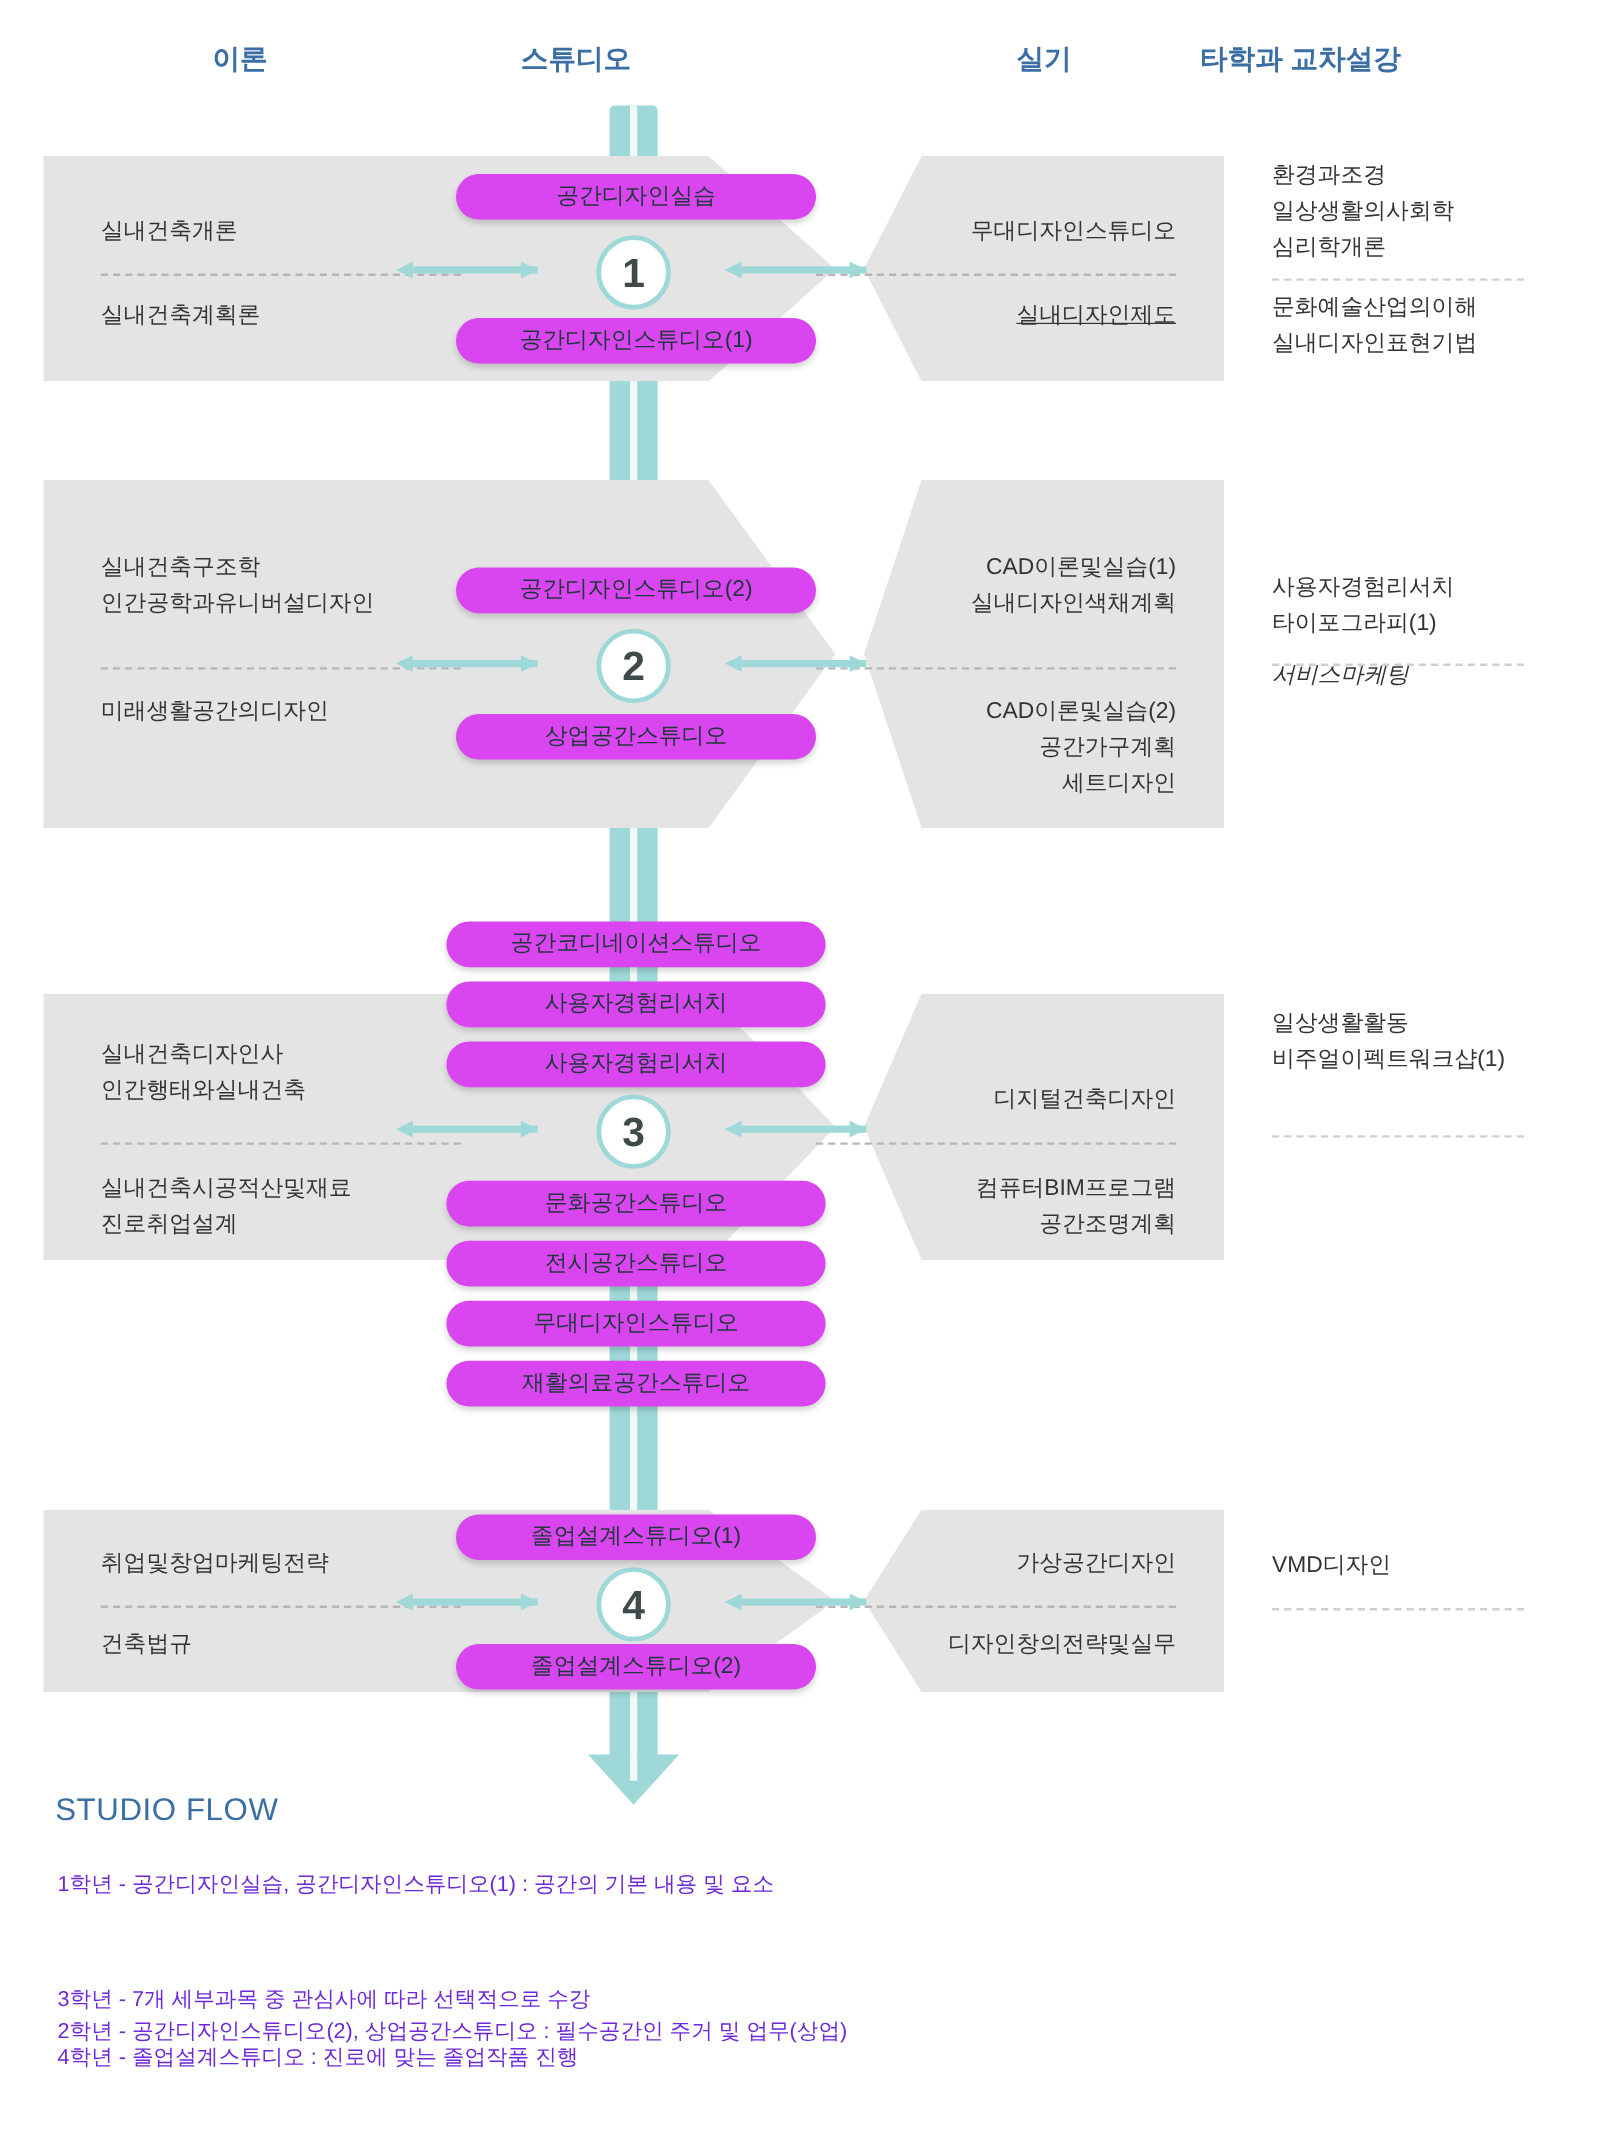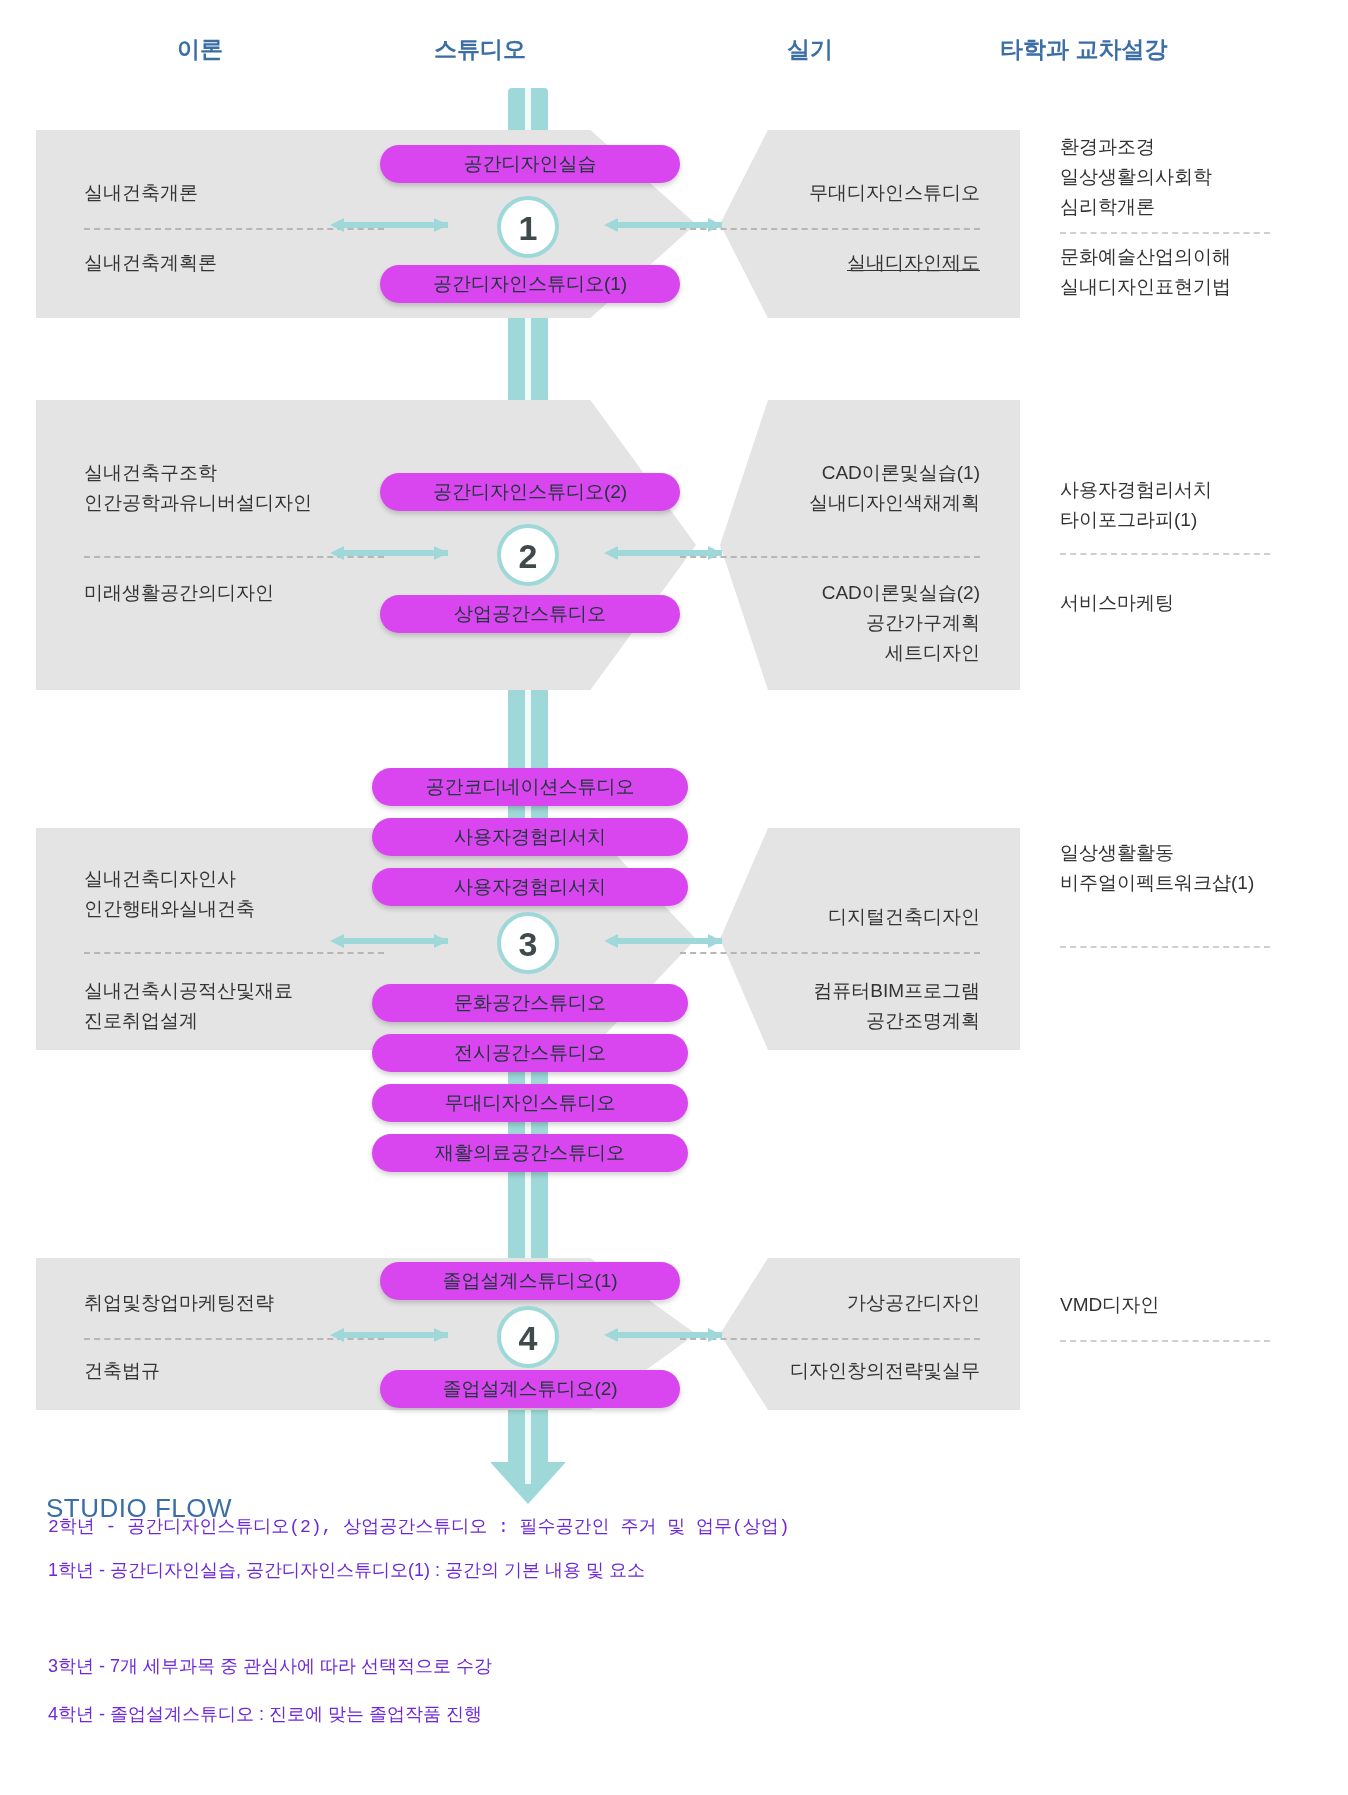--- a/index.html
+++ b/index.html
@@ -23,21 +23,21 @@
   .col-header {
     position: absolute;
     font-size: 23px;
     color: #3a6ea5;
     font-weight: bold;
     text-align: center;
     white-space: nowrap;
   }
   .ch-theory  { left: 90px;  width: 220px; }
   .ch-studio  { left: 370px; width: 220px; }
-  .ch-prac    { left: 720px; width: 180px; font-family: Liberation Serif, serif; }
+  .ch-prac    { left: 780px; width: 180px; font-family: Liberation Serif, serif; }
   .ch-cross   { left: 1000px; width: 300px; text-align: left; }
 
   
   .spine {
     position: absolute;
     left: 508px; top: 88px;
     width: 40px; height: 1380px;
     background: #9ed8d8;
     border-radius: 4px;
   }
@@ -253,21 +253,21 @@
 </div>
 <div class="harrow" style="left:604px; top:546px; width:118px;">
   <div class="bar" style="left:14px; width:104px;"></div>
   <div class="head head-l" style="left:0;"></div>
   <div class="head head-r" style="right:0;"></div>
 </div>
 
 <div class="cross-text" style="top:475px;">사용자경험리서치
 타이포그라피(1)</div>
 <div class="dashline-cross" style="left:1060px; top:553px; width:210px;"></div>
-<div class="cross-text" style="top:588px;">서비스마케팅</div>
+<div class="cross-text" style="top:548px;font-style:italic;">서비스마케팅</div>
 
 <div class="band band-left" style="top:828px; height:222px; width:660px;"></div>
 <div class="band band-right" style="top:828px; height:222px; left:720px; width:300px;"></div>
 
 <div class="course-text ct-left" style="left:84px; top:864px; width:430px;">실내건축디자인사
 인간행태와실내건축</div>
 <div class="course-text ct-left" style="left:84px; top:976px; width:430px;">실내건축시공적산및재료
 진로취업설계</div>
 <div class="dashline" style="left:84px; top:952px; width:300px;"></div>
 
@@ -327,15 +327,15 @@
   <div class="bar" style="left:14px; width:104px;"></div>
   <div class="head head-l" style="left:0;"></div>
   <div class="head head-r" style="right:0;"></div>
 </div>
 
 <div class="cross-text" style="top:1290px;">VMD디자인</div>
 <div class="dashline-cross" style="left:1060px; top:1340px; width:210px;"></div>
 
 <div class="footer-title">STUDIO FLOW</div>
 <div class="footer-line" style="top:1558px;">1학년 - 공간디자인실습, 공간디자인스튜디오(1) : 공간의 기본 내용 및 요소</div>
-<div class="footer-line" style="top:1514px;font-family:Liberation Mono, monospace;">2학년 - 공간디자인스튜디오(2), 상업공간스튜디오 : 필수공간인 주거 및 업무(상업)</div>
+<div class="footer-line" style="top:1680px;">2학년 - 공간디자인스튜디오(2), 상업공간스튜디오 : 필수공간인 주거 및 업무(상업)</div>
 <div class="footer-line" style="top:1654px;">3학년 - 7개 세부과목 중 관심사에 따라 선택적으로 수강</div>
 <div class="footer-line" style="top:1702px;">4학년 - 졸업설계스튜디오 : 진로에 맞는 졸업작품 진행</div>
 
 </body></html>

